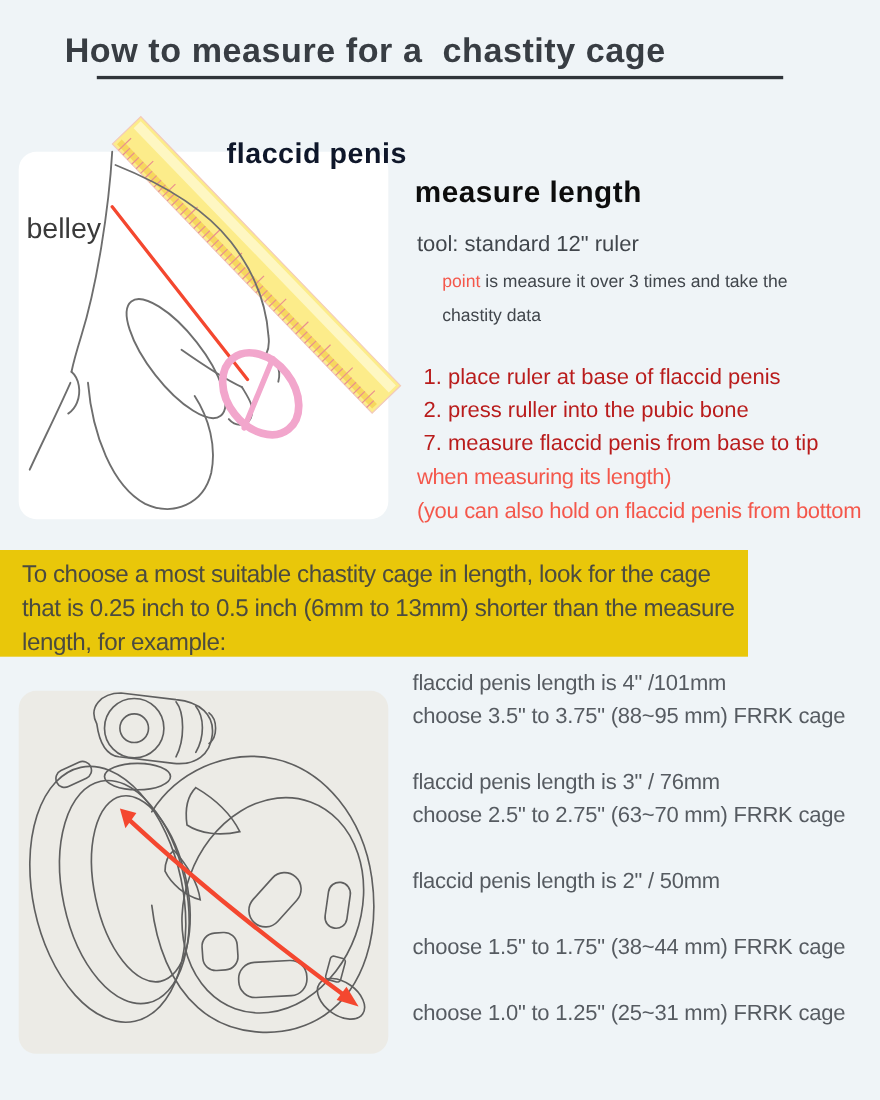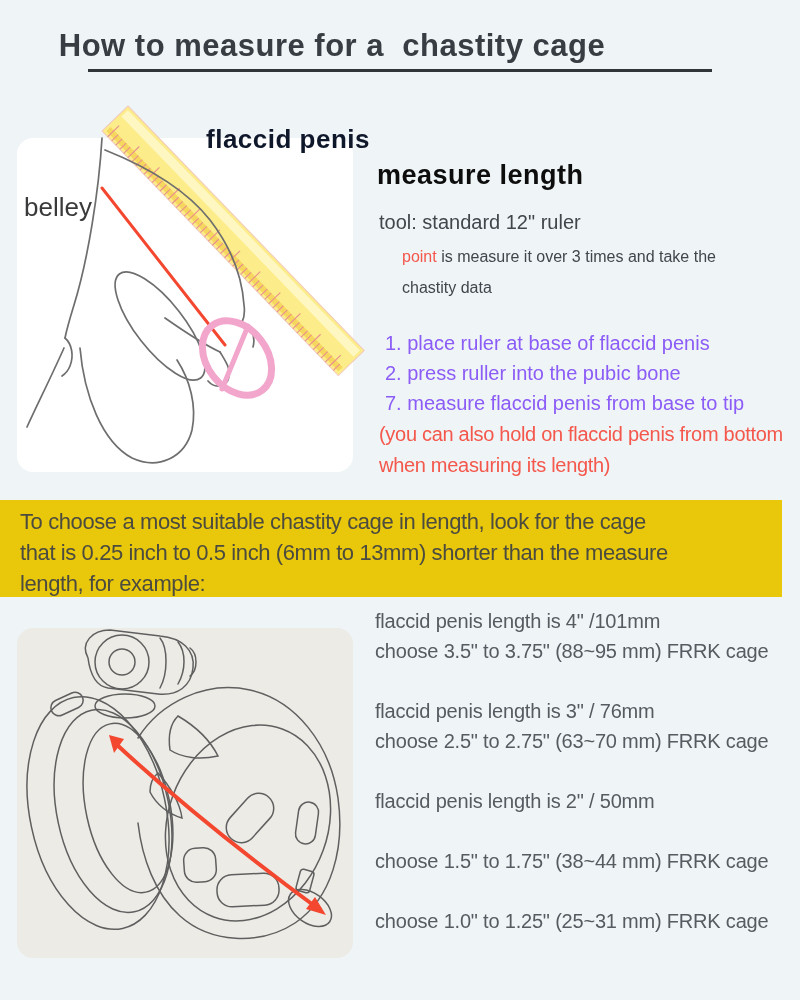--- a/index.html
+++ b/index.html
@@ -16,24 +16,24 @@
   .title-rule{position:absolute;top:69px;left:88px;width:624px;height:3px;background:#30353a;}
   .top-illo{position:absolute;left:10px;top:100px;}
   .label-flaccid{
     position:absolute;left:206px;top:124px;font-size:26px;font-weight:700;color:#0f172a;letter-spacing:.5px;
   }
   .label-belley{position:absolute;left:24px;top:192px;font-size:26px;color:#3a3a3a;text-align:right;}
   .m-heading{position:absolute;left:377px;top:160px;font-size:27px;font-weight:700;color:#0d0d0d;letter-spacing:.5px;}
   .m-tool{position:absolute;left:379px;top:211px;font-size:20px;color:#41464c;}
   .m-point{position:absolute;left:379px;top:241px;font-size:16px;line-height:31px;color:#41464c;margin-left:23px;}
   .m-point .red{color:#F4574B;}
-  .m-steps{position:absolute;left:385px;top:328px;font-size:20px;line-height:30px;color:#8b5cf6;}
+  .m-steps{position:absolute;left:385px;top:328px;font-size:20px;line-height:30px;color:#b91c1c;}
   .m-note{position:absolute;left:379px;top:419px;font-size:20px;line-height:31px;color:#F4574B;letter-spacing:-.3px;}
   .banner{
-    position:absolute;left:0;top:500px;width:782px;height:97px;background:#E9C70A;
+    position:absolute;left:0;top:500px;width:680px;height:97px;background:#E9C70A;
     padding:6px 0 0 20px;box-sizing:border-box;
     font-size:22px;line-height:31px;color:#4b4b40;letter-spacing:-.4px;
   }
   .bottom-illo{position:absolute;left:10px;top:618px;}
   .sg{position:absolute;left:375px;font-size:20px;line-height:30px;color:#565b61;letter-spacing:-.2px;}
 </style>
 </head>
 <body>
 
 <div class="page">
@@ -136,22 +136,22 @@
   <div class="m-point">
     <div><span class="red">point</span><span> is measure it over 3 times and take the</span></div>
     <div>chastity data</div>
   </div>
   <div class="m-steps">
     <div>1. place ruler at base of flaccid penis</div>
     <div>2. press ruller into the pubic bone</div>
     <div>7. measure flaccid penis from base to tip</div>
   </div>
   <div class="m-note">
+    <div>when measuring its length)</div>
     <div>(you can also hold on flaccid penis from bottom</div>
-    <div>when measuring its length)</div>
   </div>
 
   <div class="banner">
     <div>To choose a most suitable chastity cage in length, look for the cage</div>
     <div>that is 0.25 inch to 0.5 inch (6mm to 13mm) shorter than the measure</div>
     <div>length, for example:</div>
   </div>
 
   <svg class="bottom-illo" width="356" height="350" viewBox="0 0 356 350">
     <rect x="7" y="10" width="336" height="330" rx="16" fill="#ECEBE6"></rect>

